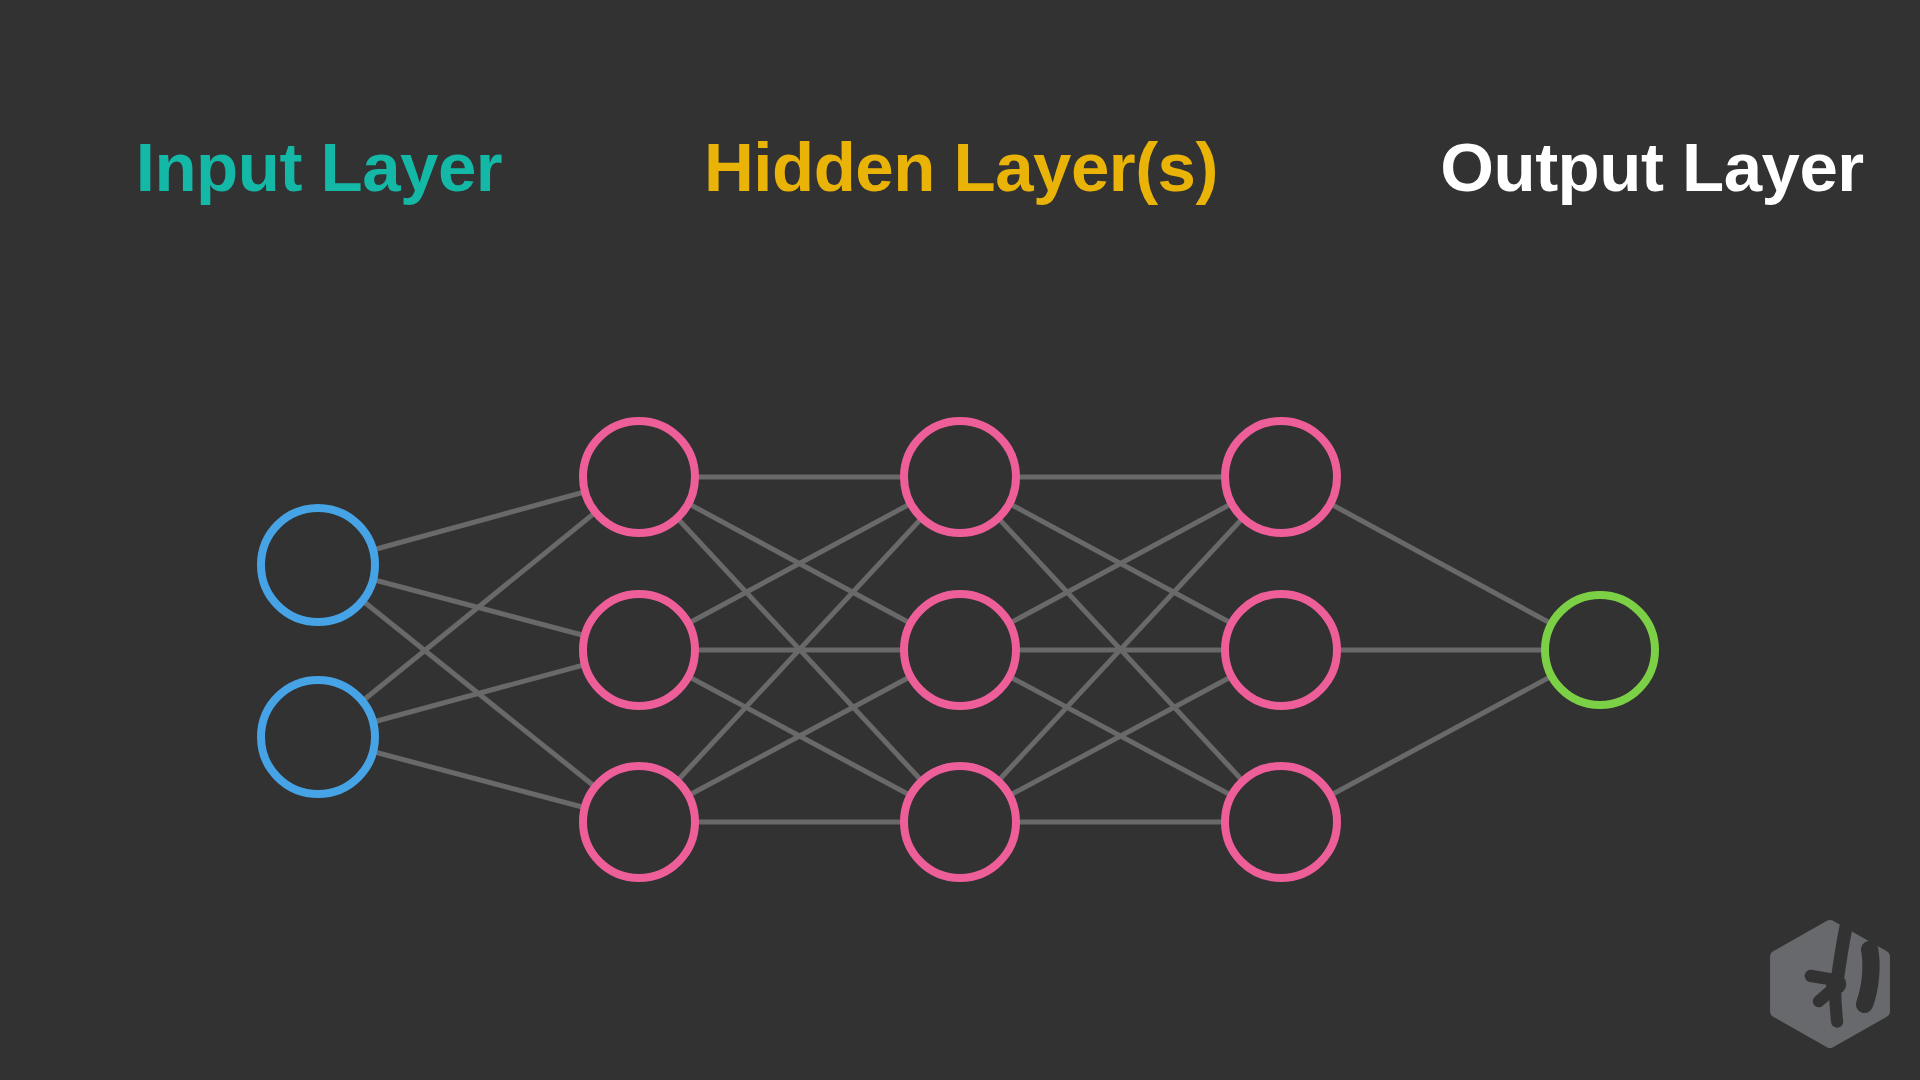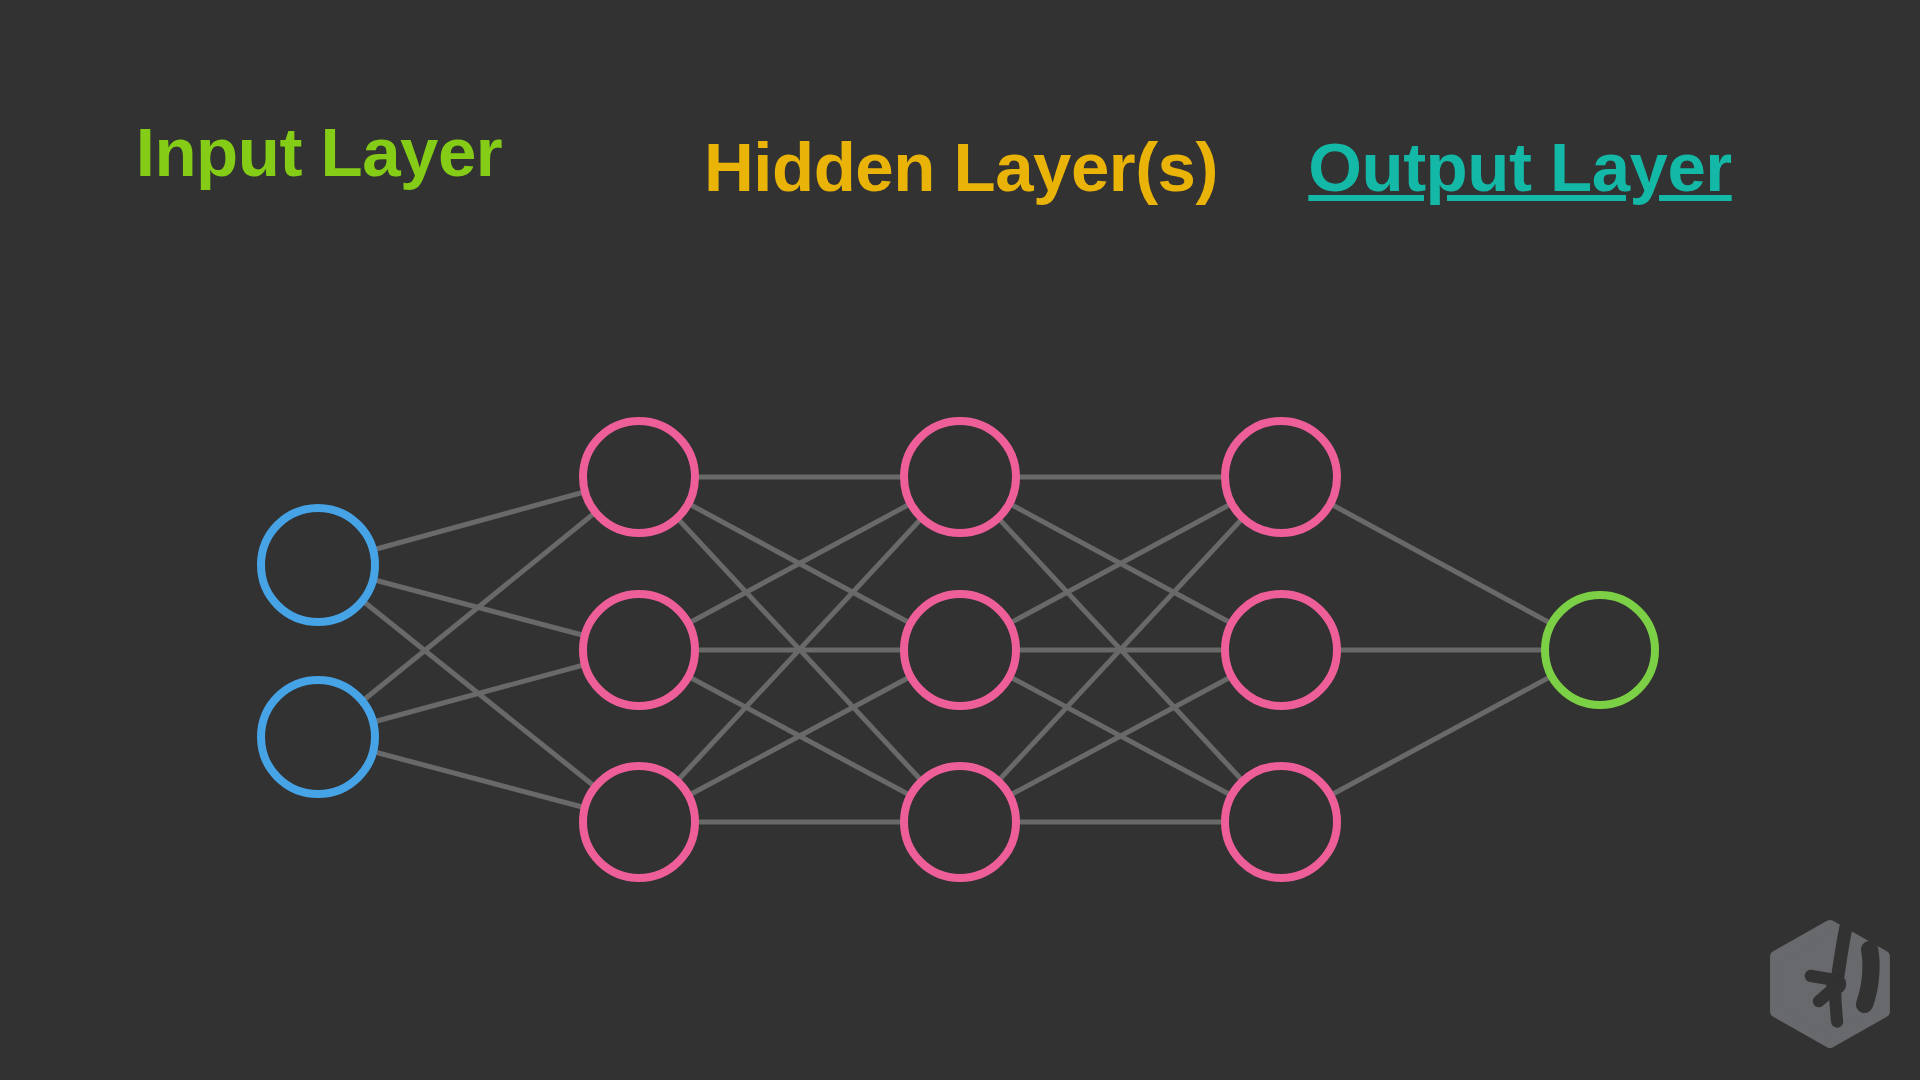--- a/index.html
+++ b/index.html
@@ -33,23 +33,23 @@
   }
   #logo-svg {
     position: absolute;
   }
 </style>
 </head>
 <body style="background: rgb(50, 50, 50);">
 
 <div id="stage" style="background: rgb(50, 50, 50);">
 
-  <div class="layer-label" style="left: 319px; top: 118px; color: #84cc16;">Input Layer</div>
+  <div class="layer-label" style="left: 319px; top: 133px; color: #14b8a6;">Input Layer</div>
   <div class="layer-label" style="left: 961px; top: 133px; color: #eab308;">Hidden Layer(s)</div>
-  <div class="layer-label" style="left: 1520px; top: 133px; color: #14b8a6; text-decoration: underline;">Output Layer</div>
+  <div class="layer-label" style="left: 1652px; top: 133px; color: #ffffff;">Output Layer</div>
 
   <svg id="network-svg" width="1920" height="1080" viewBox="0 0 1920 1080">
     <g id="edges-group">
         <line x1="318" y1="565" x2="639" y2="477" stroke="#696969" stroke-width="5"></line>
         <line x1="318" y1="565" x2="639" y2="650" stroke="#696969" stroke-width="5"></line>
         <line x1="318" y1="565" x2="639" y2="822" stroke="#696969" stroke-width="5"></line>
         <line x1="318" y1="737" x2="639" y2="477" stroke="#696969" stroke-width="5"></line>
         <line x1="318" y1="737" x2="639" y2="650" stroke="#696969" stroke-width="5"></line>
         <line x1="318" y1="737" x2="639" y2="822" stroke="#696969" stroke-width="5"></line>
         <line x1="639" y1="477" x2="960" y2="477" stroke="#696969" stroke-width="5"></line>

